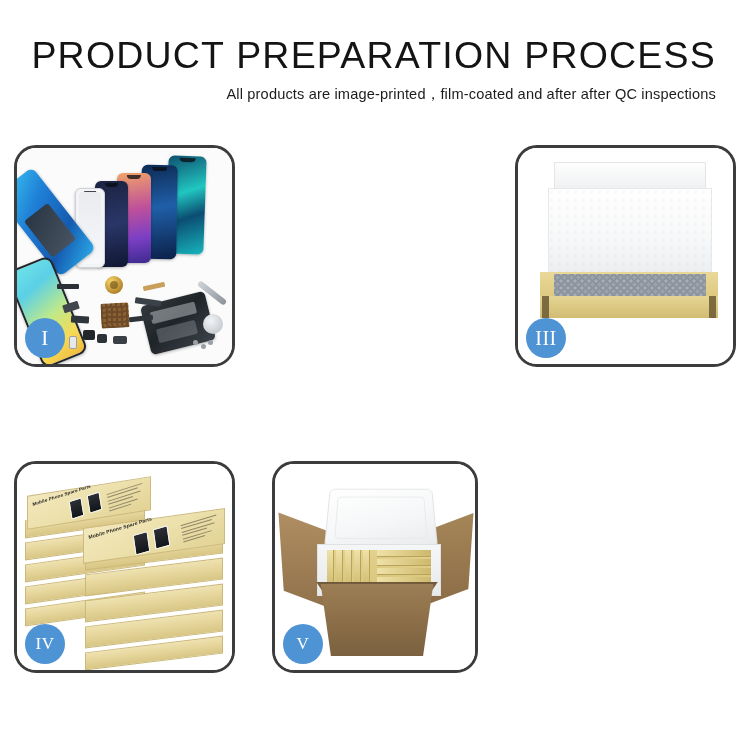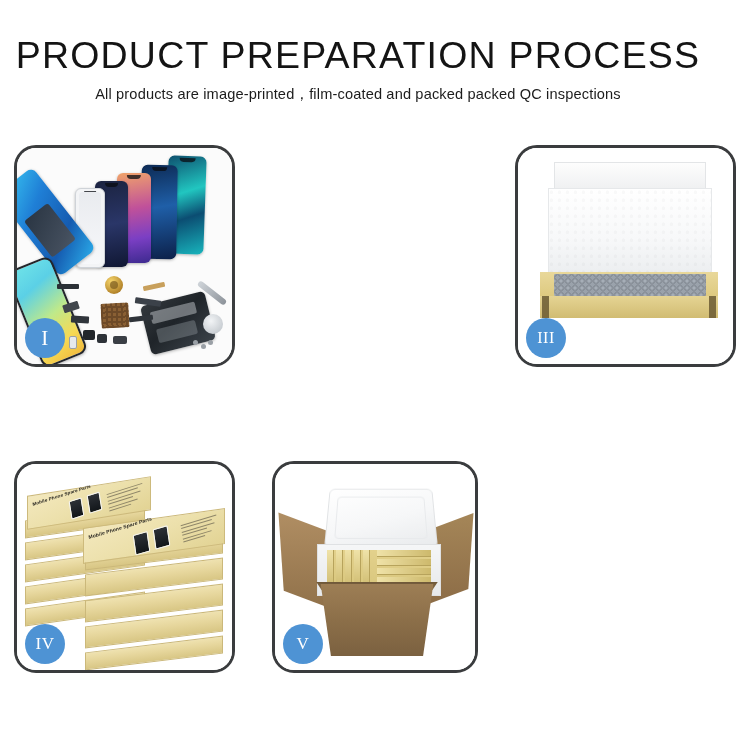--- a/index.html
+++ b/index.html
@@ -9,21 +9,21 @@
     font-family: "Liberation Sans", sans-serif;
     overflow: hidden;
   }
   #page {
     position: relative;
     width: 750px; height: 750px;
     background: #ffffff;
   }
 
   
-  .header { position: absolute; left: 0; top: 36px; width: 716px; text-align: center; }
+  .header { position: absolute; left: 0; top: 36px; width: 716px; text-align: right; }
   .title {
     font-size: 37.5px;
     letter-spacing: 1.2px;
     color: #141414;
     font-weight: 400;
     font-family: "Liberation Sans", sans-serif;
     line-height: 1.05;
     white-space: nowrap;
   }
   .subtitle {
@@ -64,21 +64,21 @@
     border-radius: 50%;
     background: #4e93d4;
     display: flex; align-items: center; justify-content: center;
     color: #ffffff;
     font-family: "Liberation Serif", serif;
     font-size: 21px;
     letter-spacing: 0.5px;
     z-index: 40;
   }
   .badge.small { font-size: 17px; }
-  .badge.xsmall { font-size: 16px; }
+  .badge.xsmall { font-size: 20px; }
 
   
   .scene1 { background: #fbfbfb; }
   .ph {
     position: absolute;
     border-radius: 6px;
     box-shadow: 0 1px 3px rgba(0,0,0,.28);
     overflow: hidden;
   }
   
@@ -393,21 +393,21 @@
   .c-tape.t1 { left: 56px; top: 96px; }
   .c-tape.t2 { left: 56px; top: 156px; }
 </style>
 </head>
 <body>
 
 <div id="page">
 
   <div class="header">
     <div class="title">PRODUCT PREPARATION PROCESS</div>
-    <div class="subtitle">All products are image-printed，film-coated and packed packed QC inspections</div>
+    <div class="subtitle">All products are image-printed，film-coated and after after QC inspections</div>
   </div>
 
   <div class="grid">
 
     <div class="row">
 
       <div class="panel p1">
         <div class="panel-inner scene1">
           <div class="ph fan5">
               <span class="notch"></span>

